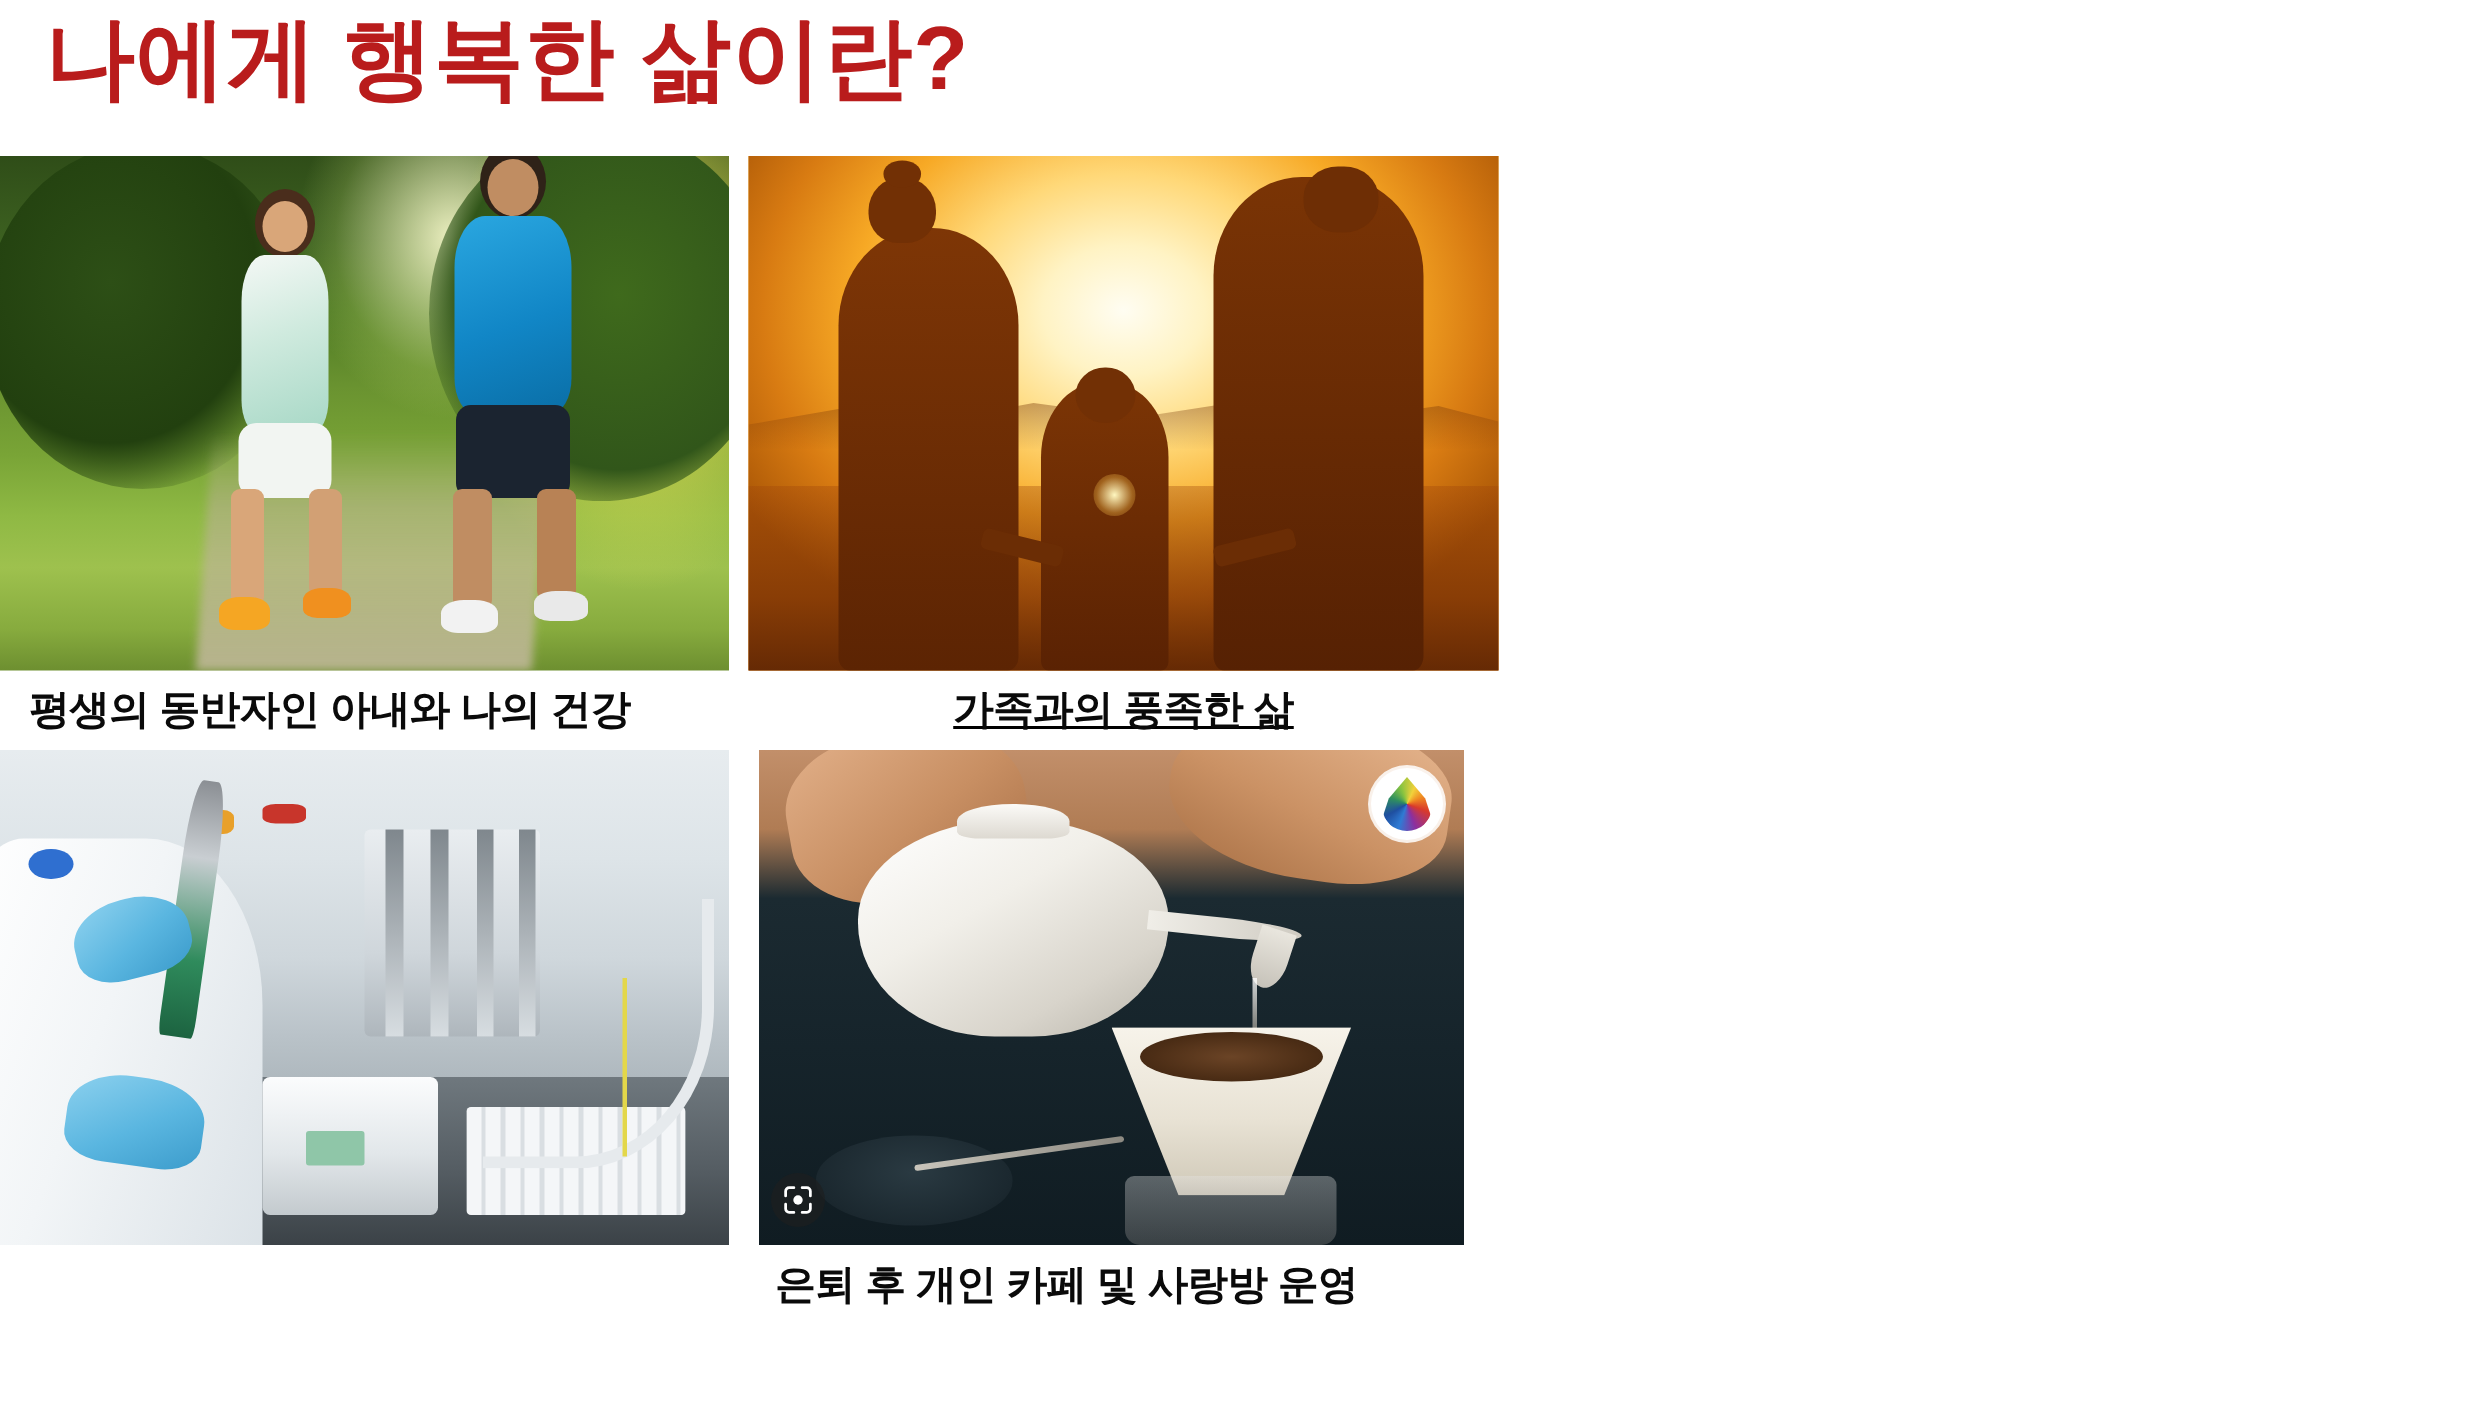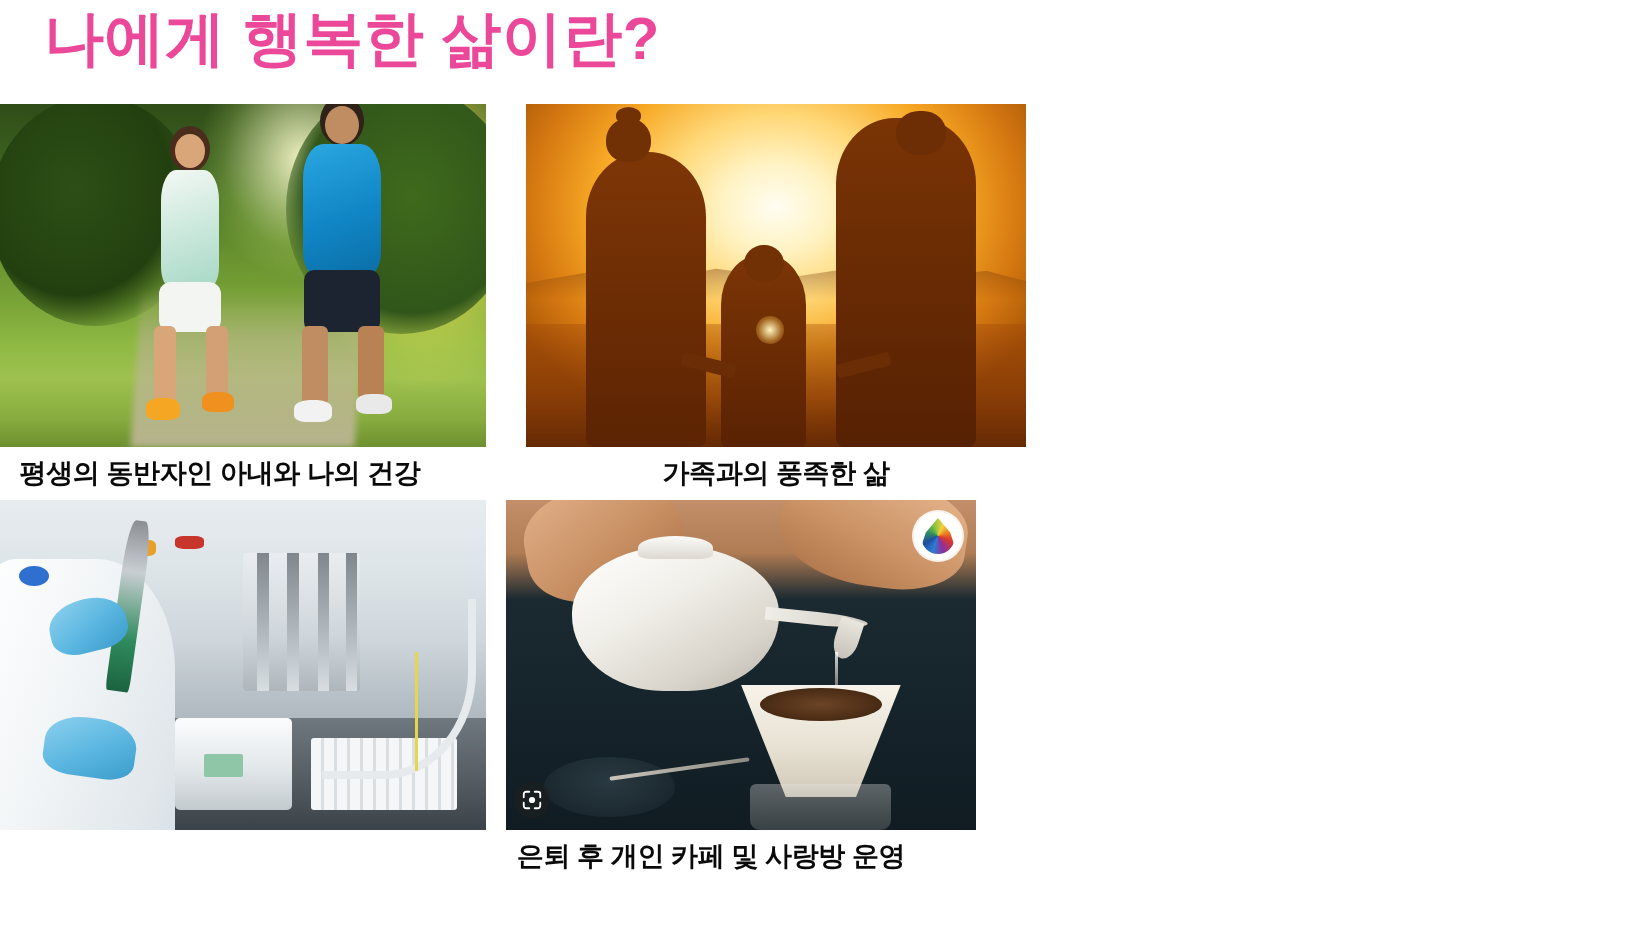--- a/index.html
+++ b/index.html
@@ -9,25 +9,25 @@
     background:#ffffff;
     font-family:"Liberation Sans","DejaVu Sans",sans-serif;
     overflow:hidden;
     position:relative;
   }
   .slide{position:relative;width:1649px;height:947px;}
 
   
   .slide-title{
     position:absolute;
-    left:44px; top:4px;
+    left:30px; top:4px;
     font-size:60px;
     font-weight:700;
     letter-spacing:0.5px;
-    color:#ec4899;
+    color:#b91c1c;
     line-height:1.15;
     white-space:nowrap;
   }
 
   
   .card{position:absolute;}
   .photo{
     position:relative;
     overflow:hidden;
     background:#cccccc;
@@ -360,21 +360,21 @@
         <div class="shortsM"></div>
         <div class="legL"></div>
         <div class="legR"></div>
         <div class="shoe shoe1"></div>
         <div class="shoe shoe2"></div>
       </div>
     </div>
     <div class="caption">평생의 동반자인 아내와 나의 건강</div>
   </div>
 
-  <div class="card" style="left:526px; top:104px; width:500px;">
+  <div class="card" style="left:499px; top:104px; width:500px;text-decoration:underline;">
     <div class="photo" id="photo-family" style="width:500px;height:343px;">
       <div class="ridge"></div>
       <div class="ground"></div>
       <div class="sil mom"></div>
       <div class="mom-head"></div>
       <div class="mom-bun"></div>
       <div class="sil dad"></div>
       <div class="dad-head"></div>
       <div class="sil kid"></div>
       <div class="kid-head"></div>

